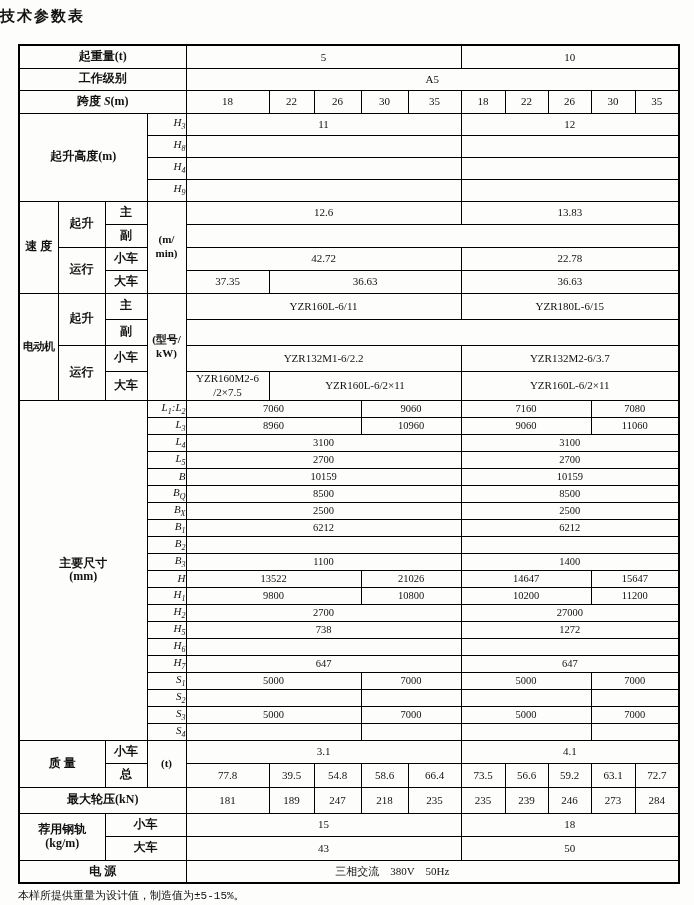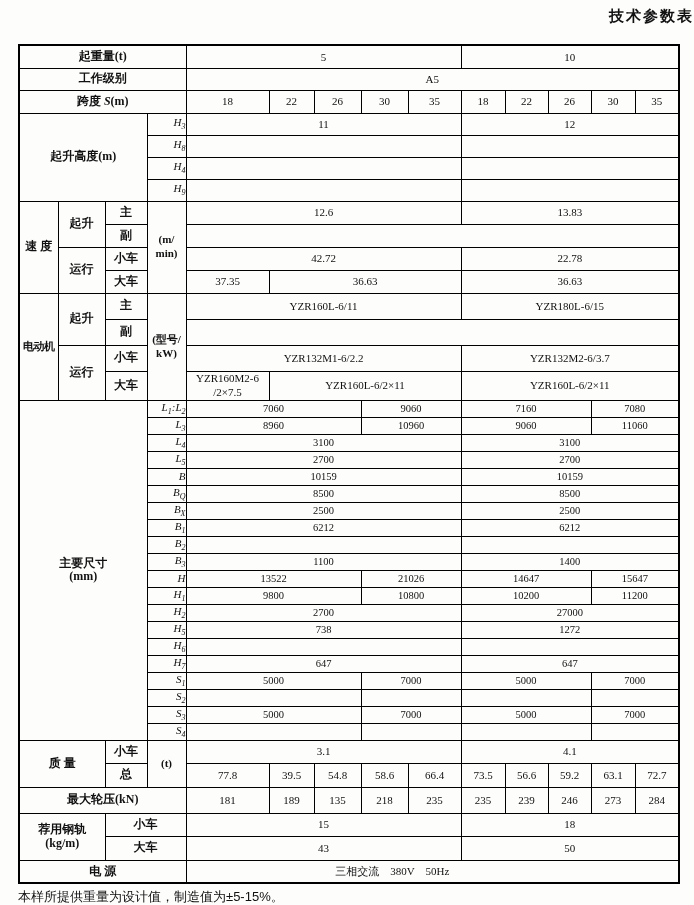--- a/index.html
+++ b/index.html
@@ -2,21 +2,21 @@
 <html><head>
 <meta charset="utf-8">
 <style>
   html,body{margin:0;padding:0;}
   body{
     width:694px;height:905px;background:#fdfdfc;position:relative;
     font-family:"Liberation Serif",serif;color:#111;overflow:hidden;
   }
   .page{position:absolute;inset:0;overflow:hidden;}
   .title{
-    position:absolute;top:7px;left:0;width:694px;text-align:right;
+    position:absolute;top:7px;left:0;width:694px;text-align:left;
     font-size:15px;font-weight:bold;letter-spacing:2px;
   }
   table.spec{
     position:absolute;left:18px;top:44px;width:660px;
     border-collapse:collapse;table-layout:fixed;
     border:2px solid #000;
   }
   td{
     border:1px solid #000;padding:0;text-align:center;vertical-align:middle;
     font-size:11px;line-height:1.1;overflow:hidden;white-space:nowrap;
@@ -26,22 +26,22 @@
   td.lab3{font-weight:bold;font-size:11px;letter-spacing:-0.5px;}
   td.unit{font-weight:bold;font-size:11px;line-height:1.25;white-space:normal;}
   td.sym{font-style:italic;font-size:11px;text-align:right;}
   td.sym sub{font-size:8px;font-style:italic;}
   td.lab i{font-style:italic;font-family:"Liberation Serif",serif;}
   td.num{font-size:11px;}
   td.dimv{font-size:10.5px;}
   td.two{font-size:11px;line-height:1.2;white-space:normal;}
   td.power{white-space:pre;padding-right:80px;}
   .footer-note{
-    position:absolute;left:18px;top:888px;font-size:13px;
-    font-family:Liberation Sans, sans-serif;
+    position:absolute;left:18px;top:888px;font-size:11px;
+    font-family:Liberation Mono, monospace;
   }
   .watermark{
     position:absolute;left:440px;top:871px;
     font-family:"Liberation Sans",sans-serif;
     font-weight:bold;font-style:italic;font-size:30px;letter-spacing:0px;
     white-space:nowrap;
   }
 </style>
 </head>
 <body>
@@ -302,21 +302,21 @@
       <td class="num">56.6</td>
       <td class="num">59.2</td>
       <td class="num">63.1</td>
       <td class="num">72.7</td>
     </tr>
 
     <tr style="height:26px">
       <td class="lab" colspan="4">最大轮压(kN)</td>
       <td class="num">181</td>
       <td class="num">189</td>
-      <td class="num">135</td>
+      <td class="num">247</td>
       <td class="num">218</td>
       <td class="num">235</td>
       <td class="num">235</td>
       <td class="num">239</td>
       <td class="num">246</td>
       <td class="num">273</td>
       <td class="num">284</td>
     </tr>
 
     <tr style="height:23px">

